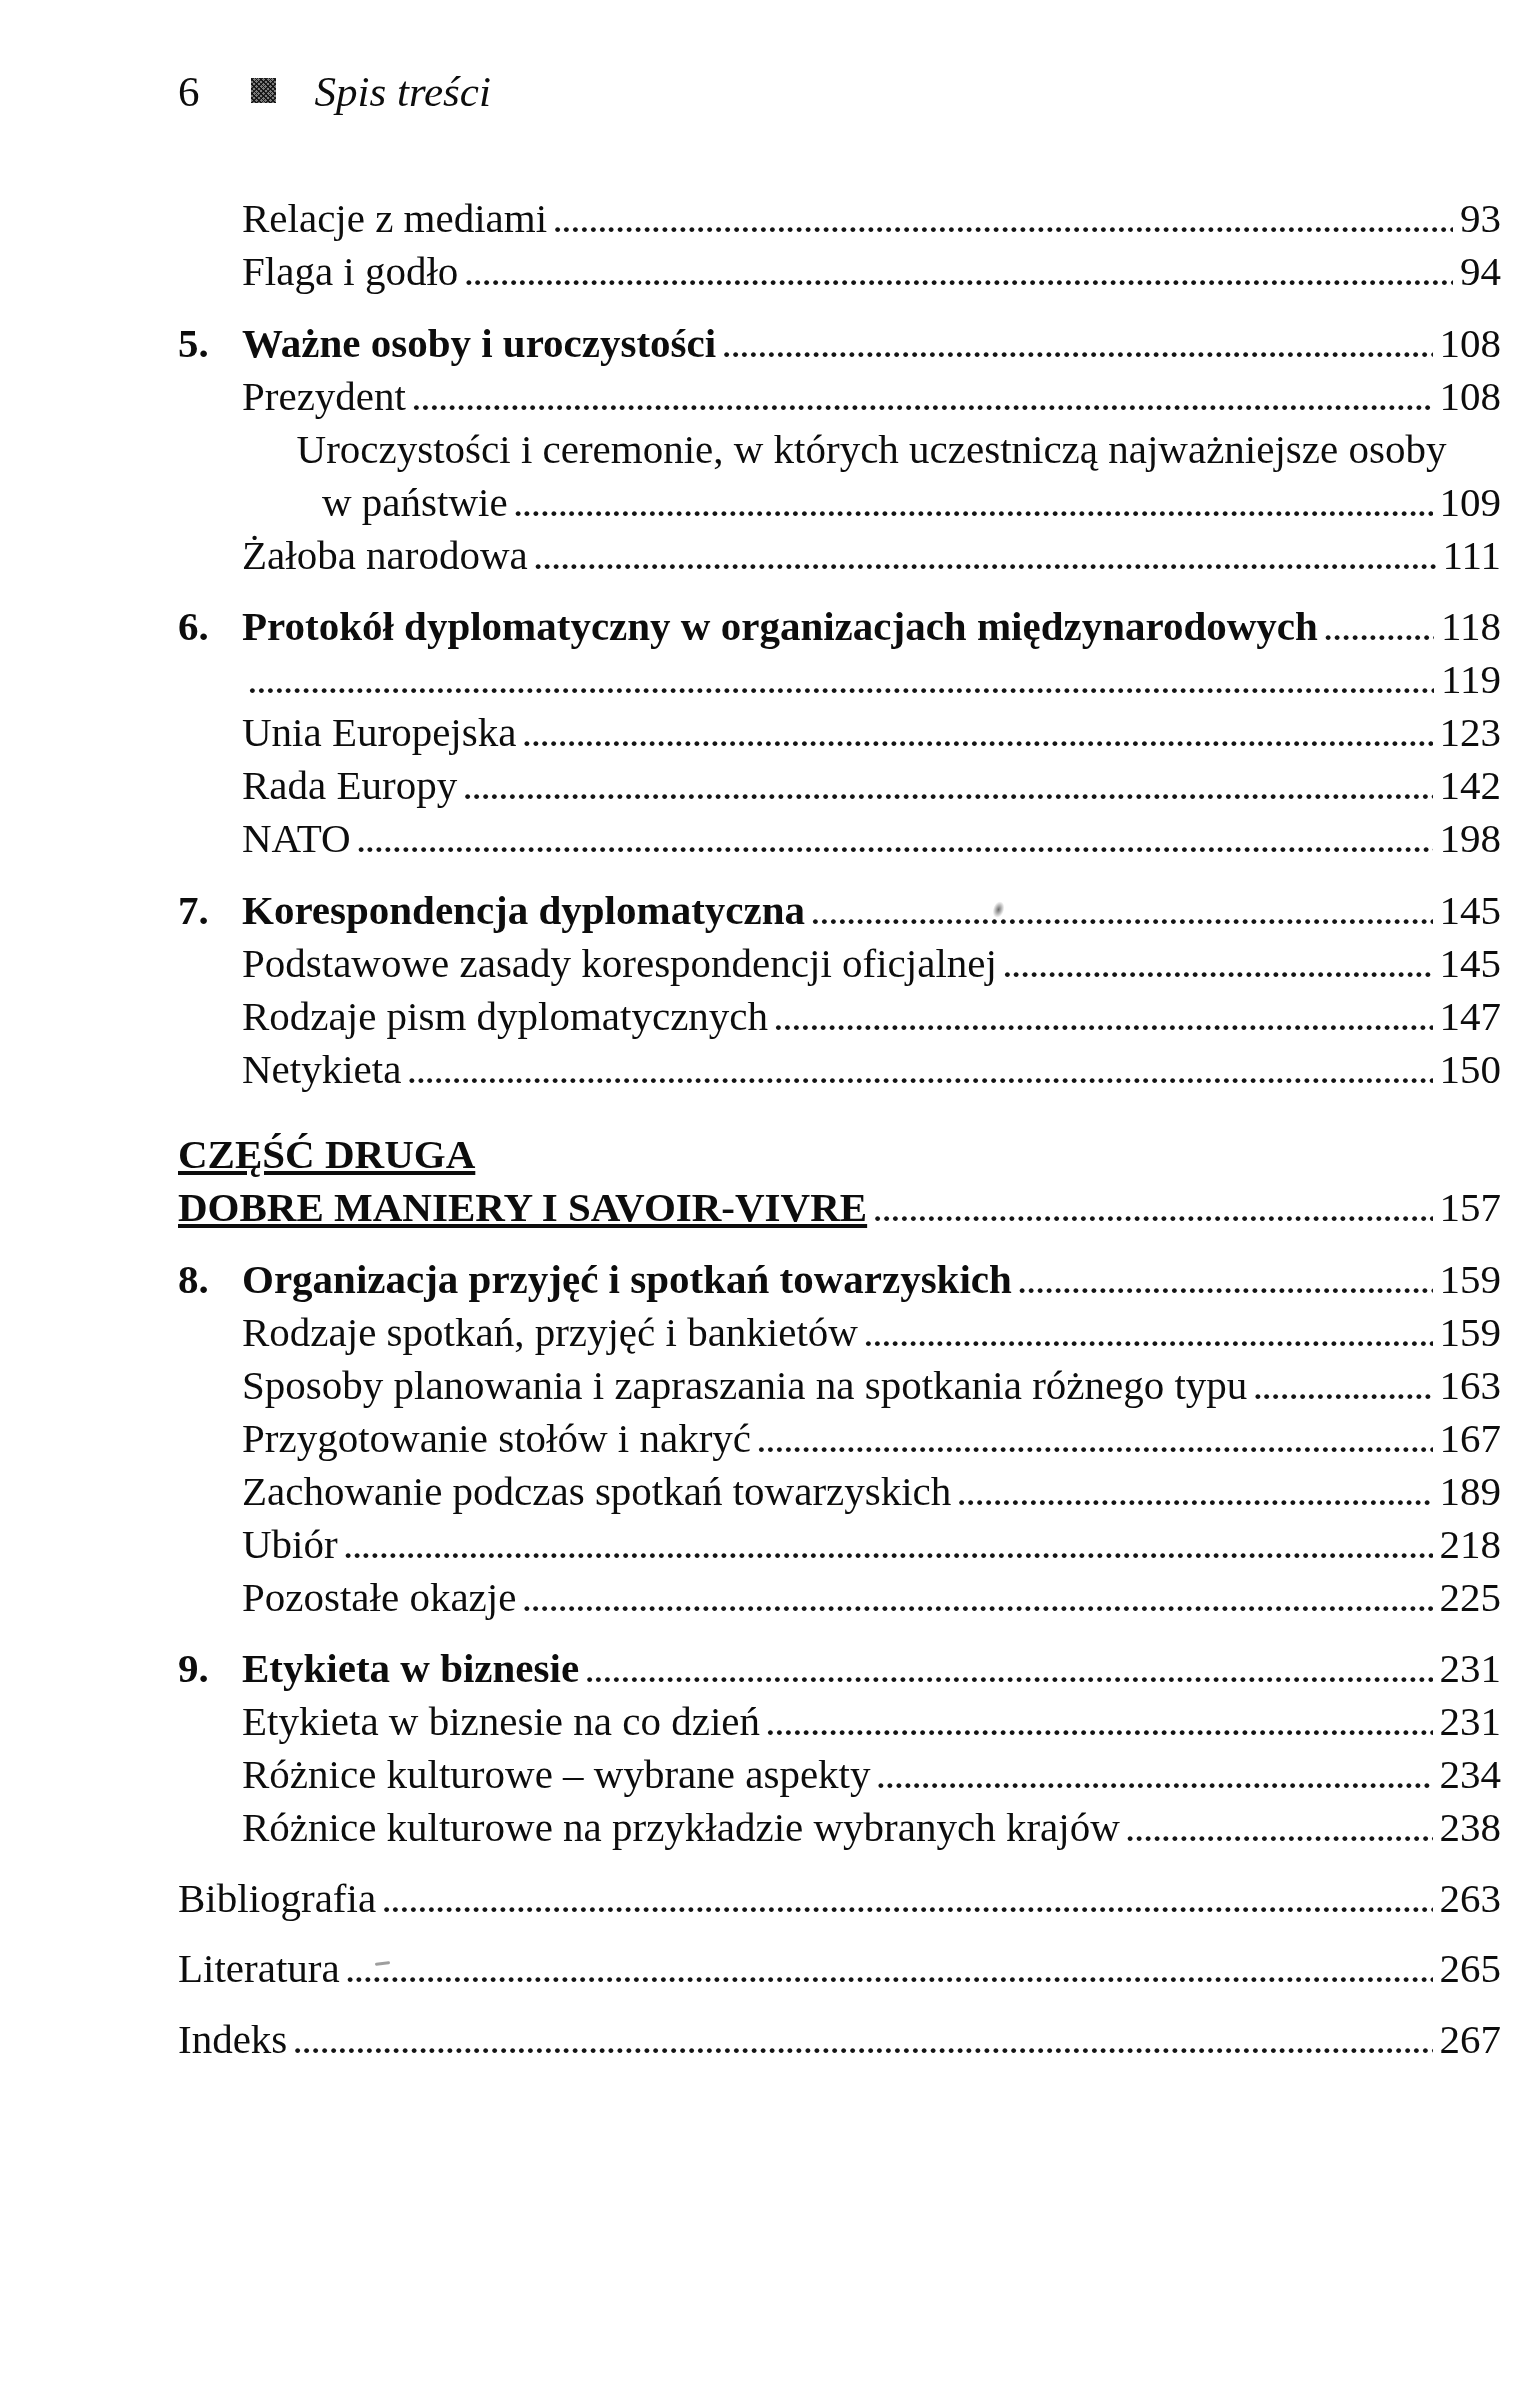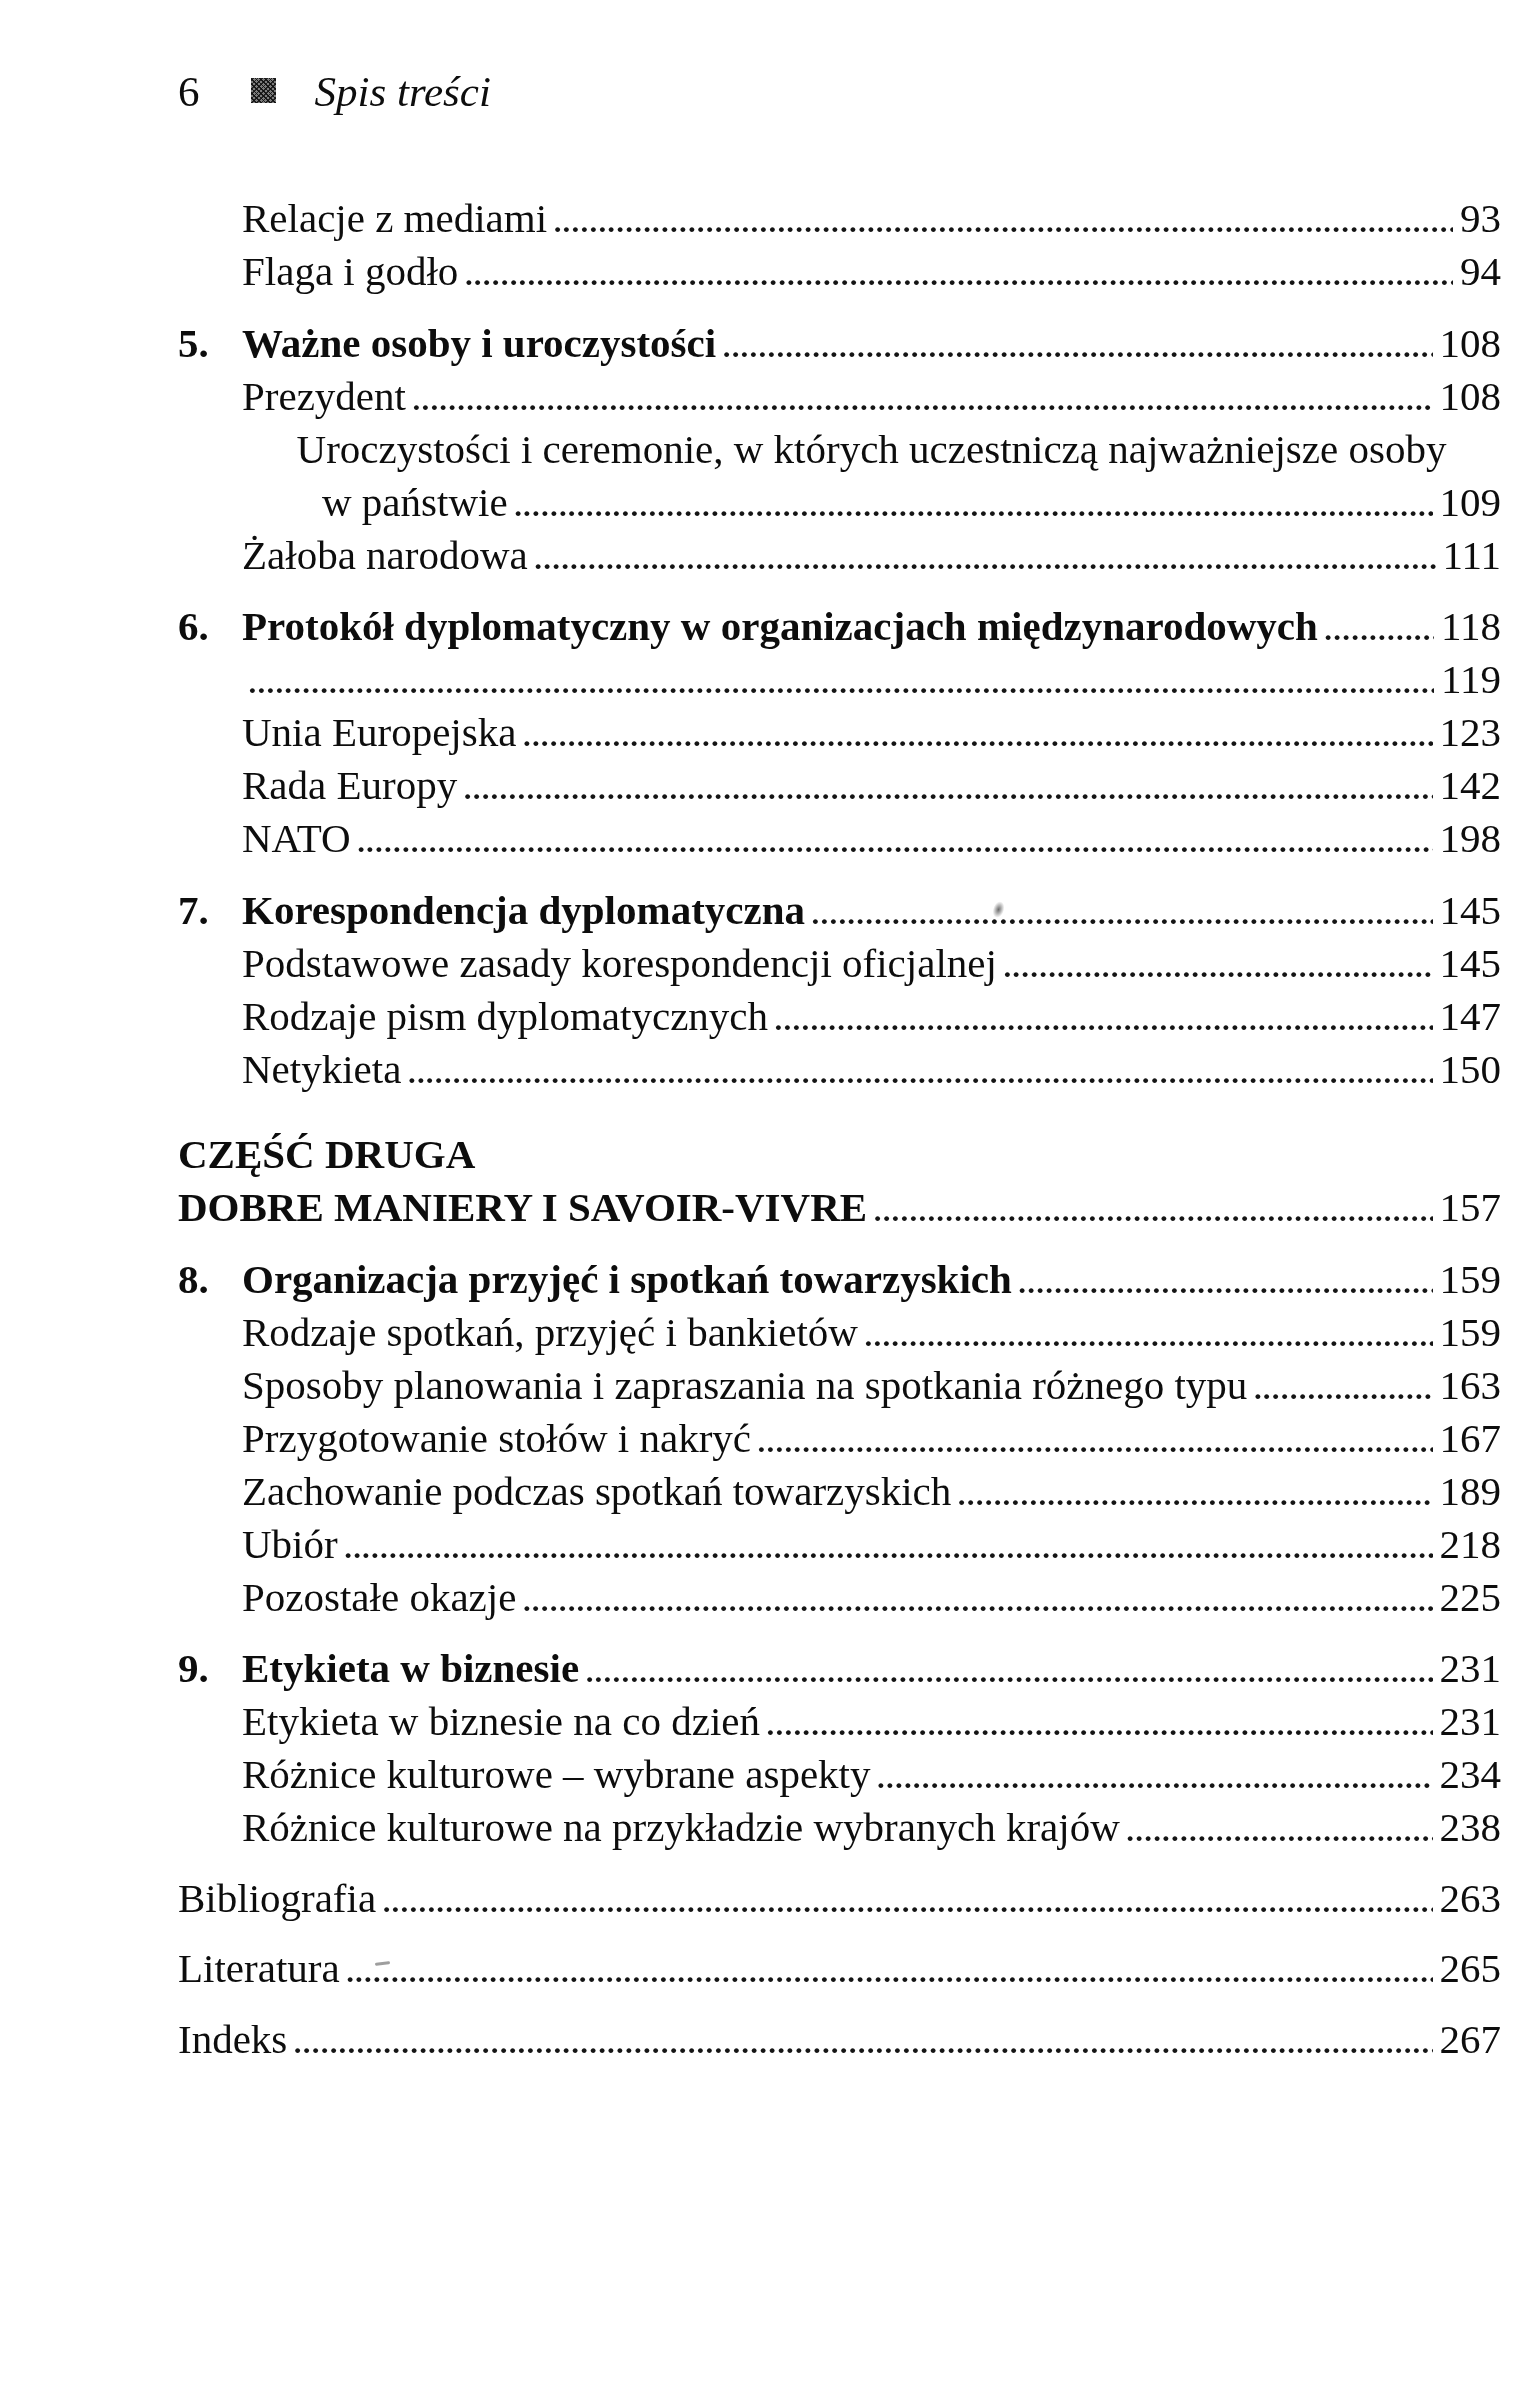--- a/index.html
+++ b/index.html
@@ -50,21 +50,21 @@
     white-space: nowrap;
   }
   .row .num {
     flex: 0 0 64px;
     font-weight: bold;
   }
   .row.sub    { padding-left: 64px; }
   .row.sub-nopage { padding-left: 64px; justify-content: center; }
   .row.cont   { padding-left: 144px; }
   .row.chapter .title { font-weight: bold; }
-  .row.part .title, .row.part-page .title { font-weight: bold; }
+  .row.part .title, .row.part-page .title { font-weight: bold; text-decoration: underline; }
 
   
   .row.chapter   { margin-top: 18.7px; }
   .row.part      { margin-top: 32px; }
   .row.tail      { margin-top: 17.4px; }
 
   .dots {
     flex: 1 1 auto;
     overflow: hidden;
     white-space: nowrap;

